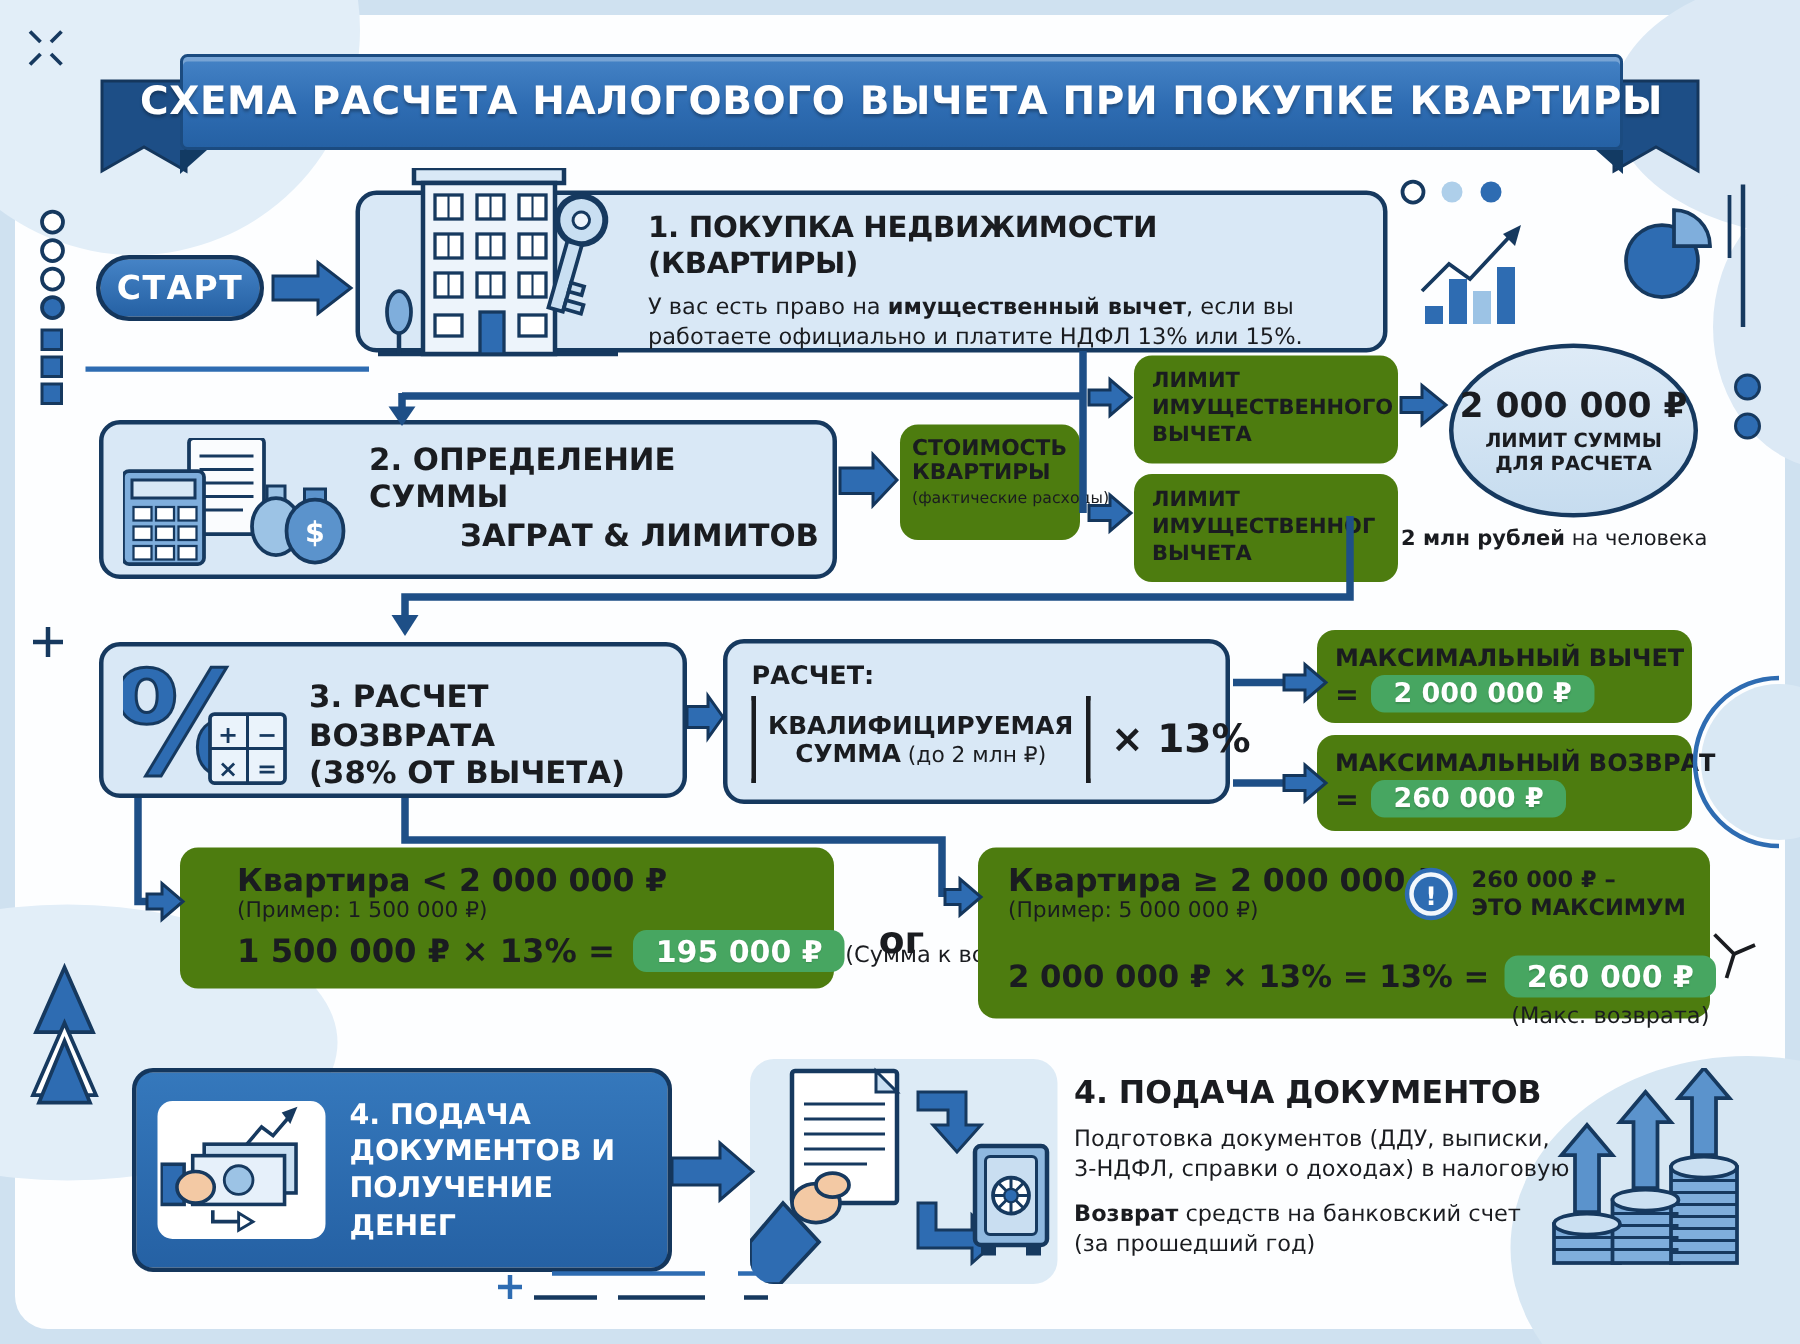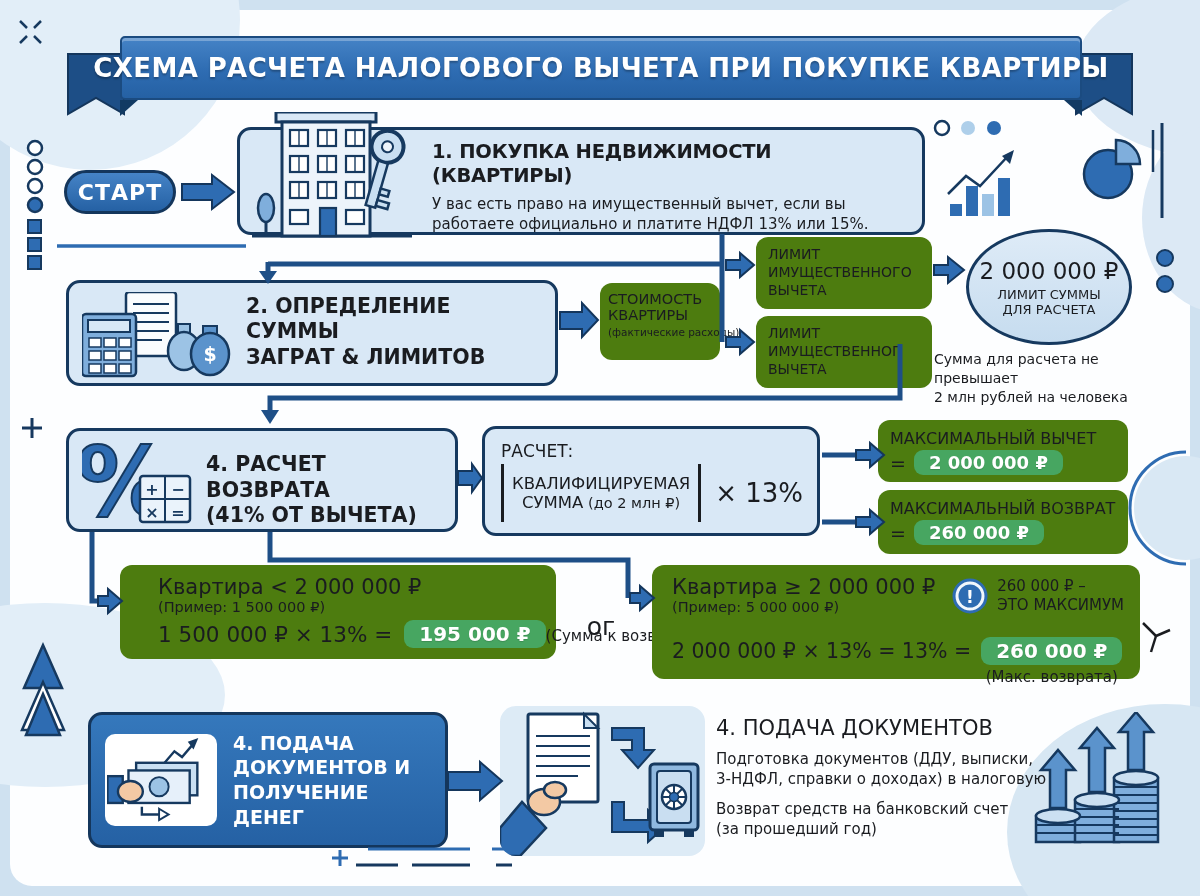--- a/index.html
+++ b/index.html
@@ -15,21 +15,21 @@
   #connectors{position:absolute;left:0;top:0;z-index:5;pointer-events:none}
   .banner{left:120px;top:36px;width:962px;height:64px;z-index:3;
     background:linear-gradient(180deg,#4583C6 0%,#2E6CB2 55%,#2561A4 100%);
     border:2px solid #1B4B80;border-radius:5px;display:flex;align-items:center;justify-content:center;
     box-shadow:inset 0 3px 0 rgba(255,255,255,.28)}
   .banner-title{color:#fff;font-weight:bold;font-size:26px;letter-spacing:.4px;text-shadow:0 2px 2px rgba(0,0,0,.28);white-space:nowrap}
   .start-pill{left:64px;top:170px;width:112px;height:44px;border-radius:24px;z-index:3;
     background:linear-gradient(180deg,#4583C6,#2561A4);border:3px solid #14365C;
     display:flex;align-items:center;justify-content:center;color:#fff;font-weight:bold;font-size:22px;letter-spacing:1px}
   .step-title{font-weight:bold;line-height:1.25}
-  .b{font-weight:normal}
+  .b{font-weight:bold}
   .green-badge{display:inline-block;background:#47A661;color:#fff;font-weight:bold;border-radius:9px;padding:2px 15px;white-space:nowrap;text-shadow:0 1px 1px rgba(0,0,0,.15)}
   .bracket{width:12px;align-self:stretch;border:3.5px solid #1A1C20}
   .bracket.left{border-right:none}
   .bracket.right{border-left:none}
   .caption{font-size:15px;margin-top:3px;text-align:center;white-space:nowrap}
 </style>
 </head>
 <body>
 
 <div id="canvas">
@@ -126,21 +126,21 @@
       <rect x="7" y="72" width="12" height="9"></rect>
         <rect x="22" y="72" width="12" height="9"></rect>
         <rect x="37" y="72" width="12" height="9"></rect>
     </g>
     <rect x="96" y="32" width="12" height="9" fill="#9CC3E5" stroke="#16395F" stroke-width="2"></rect>
     <ellipse cx="102" cy="59" rx="16" ry="19" fill="#9CC3E5" stroke="#16395F" stroke-width="2.5"></ellipse>
     <rect x="121" y="34" width="14" height="9" fill="#5B93CC" stroke="#16395F" stroke-width="2"></rect>
     <ellipse cx="128" cy="62" rx="19" ry="21" fill="#5B93CC" stroke="#16395F" stroke-width="2.5"></ellipse>
     <text x="128" y="69" font-size="19" font-weight="bold" fill="#FFFFFF" text-anchor="middle">$</text>
   </svg>
-  <div class="abs" style="left:246px;top:300px;width:300px;height:64px;display:flex;flex-direction:column;justify-content:center;align-items:flex-start;z-index:3">
+  <div class="abs" style="left:246px;top:300px;width:300px;height:64px;display:flex;flex-direction:column;justify-content:center;align-items:flex-end;z-index:3">
     <div class="step-title" style="font-size:20.5px">2. ОПРЕДЕЛЕНИЕ СУММЫ</div>
     <div class="step-title" style="font-size:20.5px">ЗАГРАТ &amp; ЛИМИТОВ</div>
   </div>
 
   <div class="abs soft z2" style="left:600px;top:283px;width:120px;height:77px;padding:8px 8px">
     <div class="b" style="font-size:14.5px">СТОИМОСТЬ</div>
     <div class="b" style="font-size:14.5px">КВАРТИРЫ</div>
     <div style="font-size:10.5px;margin-top:3px;white-space:nowrap">(фактические расходы)</div>
   </div>
 
@@ -154,40 +154,39 @@
     <div class="b" style="font-size:14px;line-height:1.3">ИМУЩЕСТВЕННОГ</div>
     <div class="b" style="font-size:14px;line-height:1.3">ВЫЧЕТА</div>
   </div>
 
   <div class="abs z2" style="left:966px;top:229px;width:166px;height:116px;border-radius:50%;border:3px solid #16395F;background:linear-gradient(180deg,#DEEBF7,#C6DCEF);display:flex;flex-direction:column;align-items:center;justify-content:center">
     <div class="b" style="font-size:23px;white-space:nowrap">2 000 000 ₽</div>
     <div class="b" style="font-size:13px;margin-top:3px">ЛИМИТ СУММЫ</div>
     <div class="b" style="font-size:13px">ДЛЯ РАСЧЕТА</div>
   </div>
   <div class="abs z2" style="left:934px;top:350px;width:240px;font-size:14px;line-height:1.35">
-    <div>Сумма для расчета не превышает</div>
     <div><span class="b">2 млн рублей</span><span> на человека</span></div>
   </div>
 
   <div class="abs box z2" style="left:66px;top:428px;width:392px;height:104px"></div>
   <svg class="abs" style="left:82px;top:438px;z-index:3" width="122" height="88" viewBox="0 0 122 88">
     <text x="-6" y="78" font-size="96" font-weight="bold" fill="#2E6CB2" stroke="#16395F" stroke-width="2">%</text>
     <rect x="58" y="38" width="50" height="46" rx="3" fill="#EAF3FB" stroke="#16395F" stroke-width="2.5"></rect>
     <line x1="83" y1="38" x2="83" y2="84" stroke="#16395F" stroke-width="2"></line>
     <line x1="58" y1="61" x2="108" y2="61" stroke="#16395F" stroke-width="2"></line>
     <g font-size="16" font-weight="bold" fill="#16395F" text-anchor="middle">
       <text x="70" y="57">+</text>
         <text x="96" y="57">−</text>
       <text x="70" y="80">×</text>
         <text x="96" y="80">=</text>
     </g>
   </svg>
   <div class="abs" style="left:206px;top:452px;width:246px;z-index:3">
-    <div class="step-title" style="font-size:20.5px">4. РАСЧЕТ ВОЗВРАТА</div>
-    <div class="step-title" style="font-size:20.5px">(41% ОТ ВЫЧЕТА)</div>
+    <div class="step-title" style="font-size:20.5px">3. РАСЧЕТ ВОЗВРАТА</div>
+    <div class="step-title" style="font-size:20.5px">(38% ОТ ВЫЧЕТА)</div>
   </div>
 
   <div class="abs box z2" style="left:482px;top:426px;width:338px;height:110px;padding:12px 16px">
     <div class="b" style="font-size:17px">РАСЧЕТ:</div>
     <div style="display:flex;align-items:center;gap:8px;margin-top:3px;height:58px">
       <div class="bracket left"></div>
       <div style="text-align:center">
         <div class="b" style="font-size:16.5px">КВАЛИФИЦИРУЕМАЯ</div>
         <div style="font-size:14.5px"><span class="b" style="font-size:16.5px">СУММА</span><span> (до 2 млн ₽)</span></div>
       </div>

